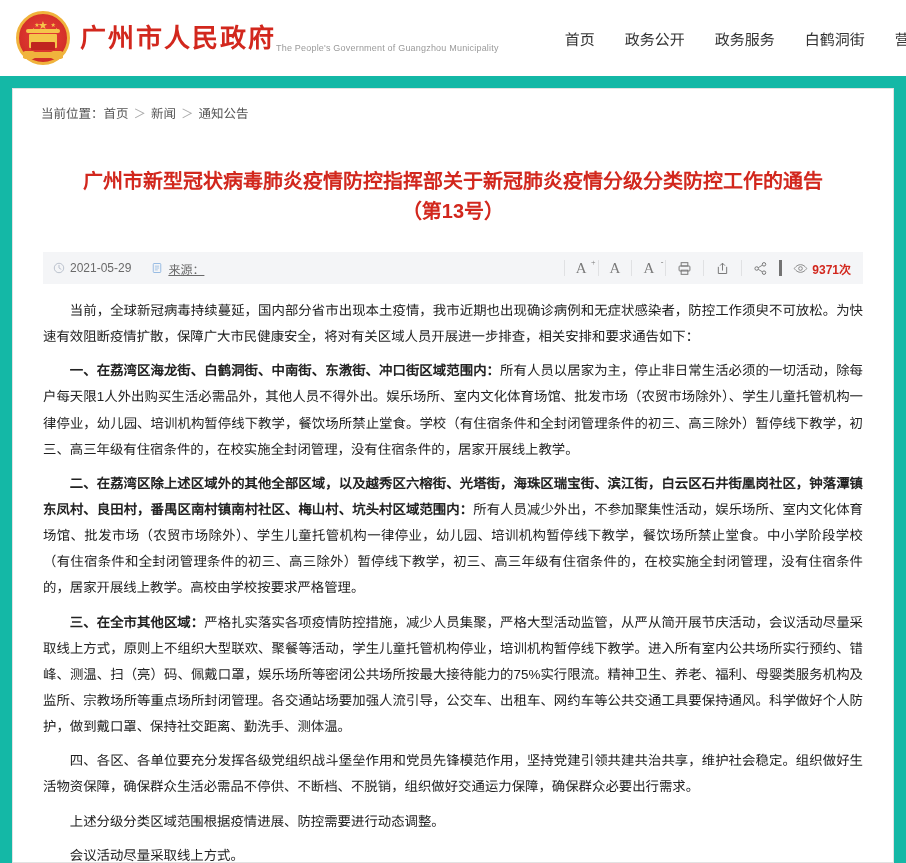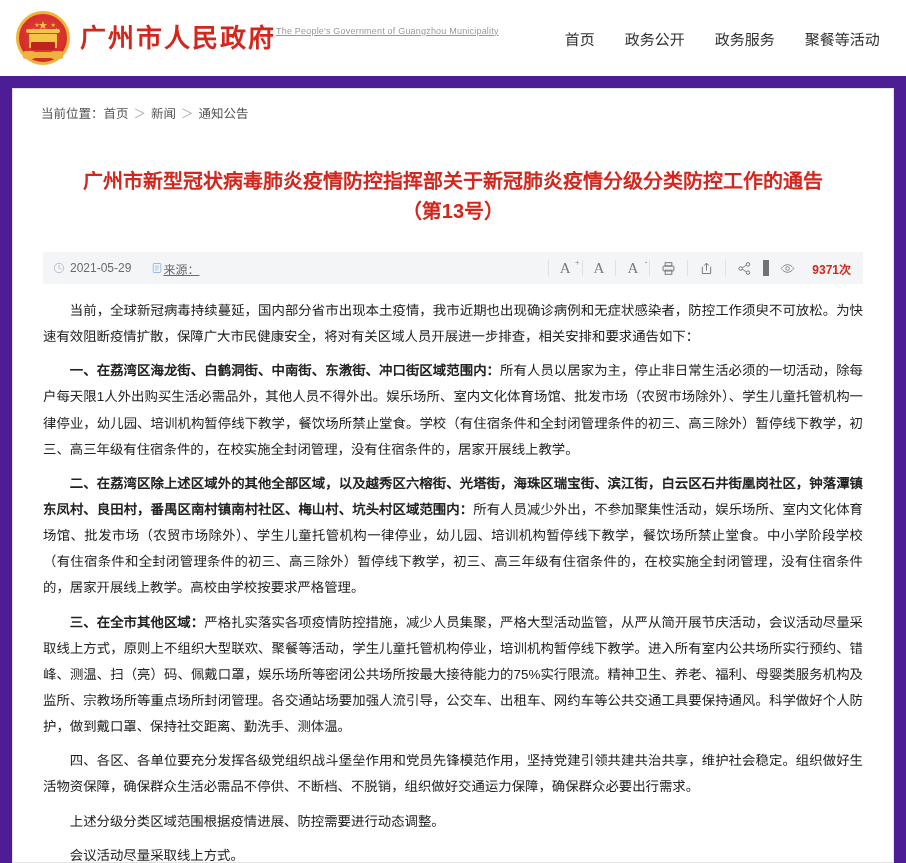--- a/index.html
+++ b/index.html
@@ -62,21 +62,21 @@
       radial-gradient(ellipse at 15% 50%, #f0b33c 0 42%, transparent 43%),
       radial-gradient(ellipse at 85% 50%, #f0b33c 0 42%, transparent 43%);
   }
   .brand-text { display:flex; flex-direction:row; justify-content:center; }
   .brand-cn {
     color:#d2271d; font-size:26px; font-weight:bold; letter-spacing:2px;
     line-height: 1.1; white-space: nowrap;
   }
   .brand-en {
     color:#9a9a9a; font-size:9px; letter-spacing:0.2px;
-    margin-top:2px; white-space:nowrap;text-decoration:underline;
+    margin-top:19px; white-space:nowrap;
   }
 
   .main-nav {
     display:flex; align-items:center; gap:30px;
     margin-left: 66px;
   }
   .nav-item {
     font-size:15px; color:#333; white-space:nowrap; cursor:pointer;
     padding: 4px 0;
   }
@@ -84,21 +84,21 @@
   .search-box {
     margin-left: 26px;
     display:flex; align-items:center; gap:5px;
     background:#f2f3f5; border-radius:14px;
     padding: 5px 11px 5px 13px;
     cursor:pointer;
   }
 
   
   .page-wrap {
-    background:#4c1d95;
+    background:#14b8a6;
     padding: 12px 12px 0 12px;
     height: calc(863px - 76px);
   }
   .content-card {
     background:#ffffff;
     border:1px solid #e2e2e2;
     height: 100%;
     padding: 0 0 0 0;
     overflow:hidden;
   }
@@ -130,33 +130,33 @@
   .meta-bar {
     margin: 26px 30px 12px 30px;
     background:#f4f5f7;
     height:32px;
     display:flex; align-items:center;
     padding: 0 12px 0 10px;
     font-size:12px; color:#6a6a6a;
   }
   .meta-left { display:flex; align-items:center; gap:6px; }
   .meta-date { display:flex; align-items:center; gap:5px; }
-  .meta-source { display:flex; align-items:center; margin-left:14px;text-decoration:underline; }
+  .meta-source { display:flex; align-items:center; gap:5px; margin-left:14px;text-decoration:underline; }
   .meta-right {
     margin-left:auto; display:flex; align-items:center;
   }
   .tool {
     display:flex; align-items:center; justify-content:center;
     padding: 0 11px; cursor:pointer; color:#7a7a7a;
     border-left:1px solid #e0e1e3; height:16px;
   }
   .tool.first { border-left:1px solid #e0e1e3; }
   .tool-a { font-family:"Liberation Serif", serif; font-size:15px; position:relative; }
   .tool-a sup { font-size:8px; position:absolute; top:-2px; right:2px; }
-  .views { display:flex; align-items:center; gap:17px; padding-left:11px; border-left:6px solid #737373; height:16px; }
+  .views { display:flex; align-items:center; gap:4px; padding-left:11px; border-left:3px solid #737373; height:16px; }
   .views-count { color:#d2271d; font-size:12px; font-weight:bold; }
 
   
   .doc-body {
     margin: 14px 30px 0 30px;
     font-size:13.4px;
     color:#222;
     line-height: 1.95;
     text-align: justify;
   }
@@ -190,21 +190,21 @@
     <div class="brand-text">
       <div class="brand-cn">广州市人民政府</div>
       <div class="brand-en">The People's Government of Guangzhou Municipality</div>
     </div>
   </div>
 
   <div class="main-nav">
     <div class="nav-item">首页</div>
     <div class="nav-item">政务公开</div>
     <div class="nav-item">政务服务</div>
-    <div class="nav-item">聚餐等活动</div>
+    <div class="nav-item">白鹤洞街</div>
     <div class="nav-item">营商环境</div>
     <div class="nav-item">批发市场</div>
 
     <div class="search-box">
       
       
     </div>
   </div>
 </div>
 

